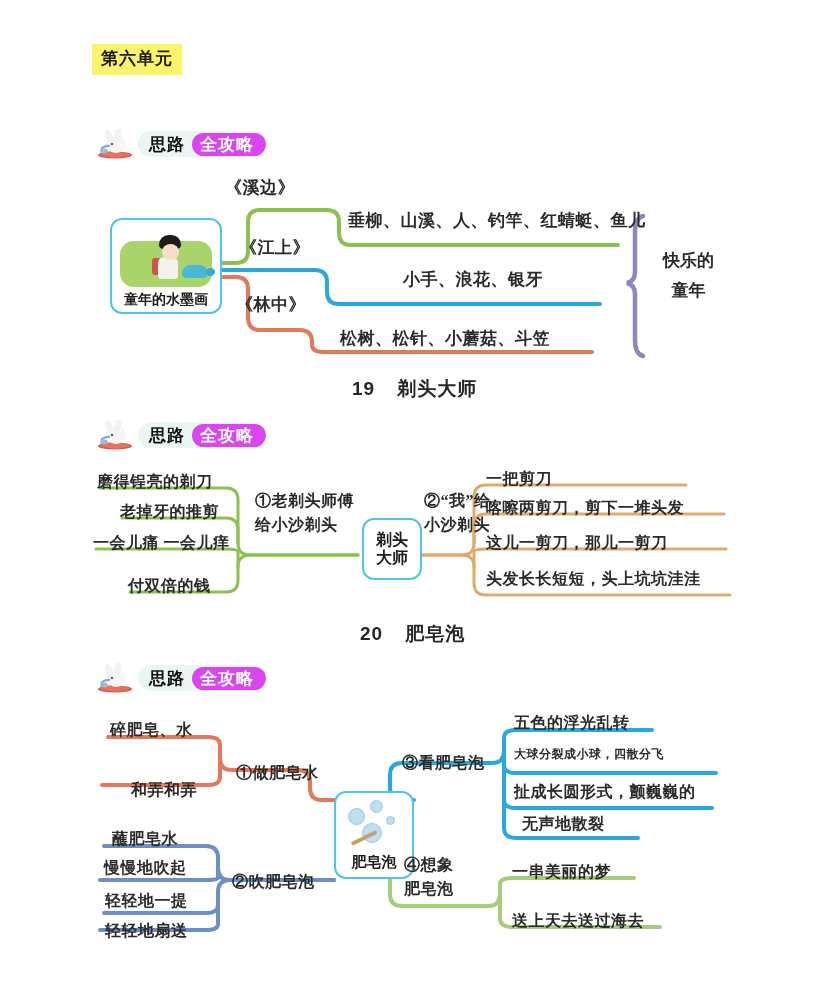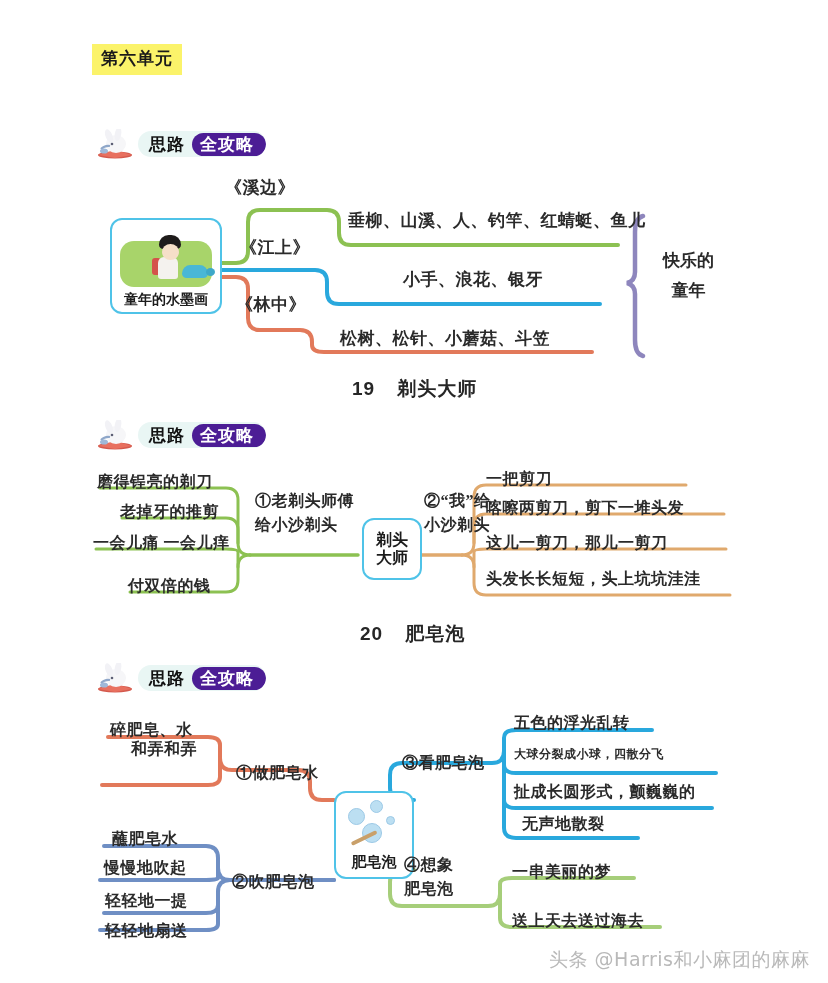--- a/index.html
+++ b/index.html
@@ -69,21 +69,21 @@
     padding: 0 7px 0 11px;
     font-family: "DejaVu Sans", sans-serif;
     font-weight: bold;
     font-size: 17px;
     color: #111;
     letter-spacing: 1px;
   }
   .siLu-badge .pill .right {
     display: flex; align-items: center;
     padding: 0 12px 0 8px;
-    background: #4c1d95;
+    background: #d946ef;
     color: #ffffff;
     font-family: "DejaVu Sans", sans-serif;
     font-weight: bold;
     font-size: 17px;
     letter-spacing: 1px;
     border-radius: 13px;
   }
 
   
   .center-node {
@@ -384,30 +384,29 @@
 
   <div class="branch-label" style="left:236px; top:761px; font-size:16px;">①做肥皂水</div>
   <div class="branch-label" style="left:232px; top:870px; font-size:16px;">②吹肥皂泡</div>
   <div class="branch-label" style="left:402px; top:751px; font-size:16px;">③看肥皂泡</div>
   <div class="branch-label" style="left:404px; top:853px; font-size:16px;">
     <div>④想象</div>
     <div>肥皂泡</div>
   </div>
 
   <div class="leaf" style="left:110px; top:720px; font-size:16px;">碎肥皂、水</div>
-  <div class="leaf" style="left:131px; top:739px; font-size:16px;">和弄和弄</div>
+  <div class="leaf" style="left:131px; top:780px; font-size:16px;">和弄和弄</div>
 
   <div class="leaf" style="left:112px; top:829px; font-size:16px;text-align:right;">蘸肥皂水</div>
   <div class="leaf" style="left:104px; top:858px; font-size:16px;">慢慢地吹起</div>
   <div class="leaf" style="left:105px; top:891px; font-size:16px;">轻轻地一提</div>
   <div class="leaf" style="left:105px; top:921px; font-size:16px;">轻轻地扇送</div>
 
   <div class="leaf" style="left:514px; top:713px; font-size:16px;">五色的浮光乱转</div>
   <div class="leaf" style="left:514px; top:746px; font-size:12px;">大球分裂成小球，四散分飞</div>
   <div class="leaf" style="left:514px; top:782px; font-size:16px;">扯成长圆形式，颤巍巍的</div>
   <div class="leaf" style="left:522px; top:814px; font-size:16px;">无声地散裂</div>
 
   <div class="leaf" style="left:512px; top:862px; font-size:16px;">一串美丽的梦</div>
   <div class="leaf" style="left:512px; top:911px; font-size:16px;">送上天去送过海去</div>
 
-  <div class="watermark">头条 @Harris和小麻团的麻麻</div>
 
 </div>
 
 </body></html>

